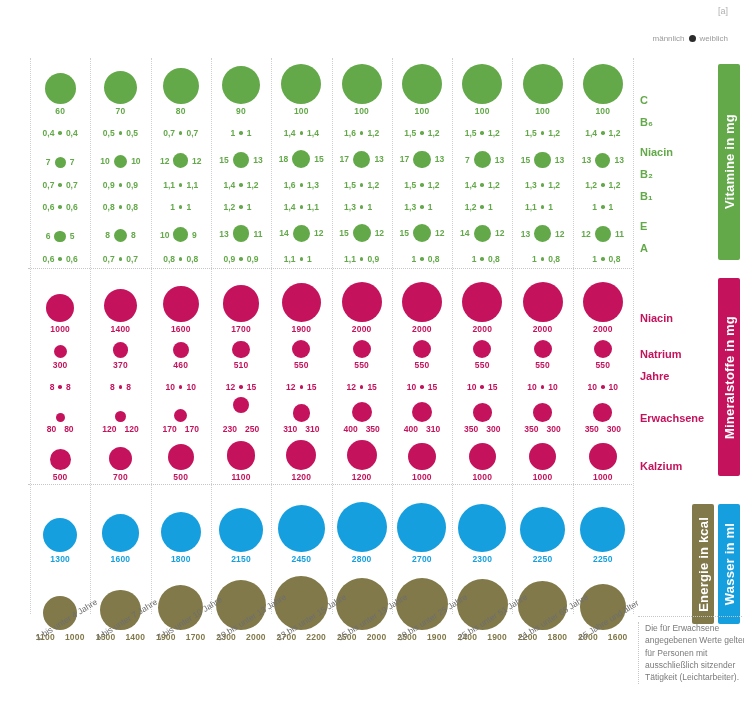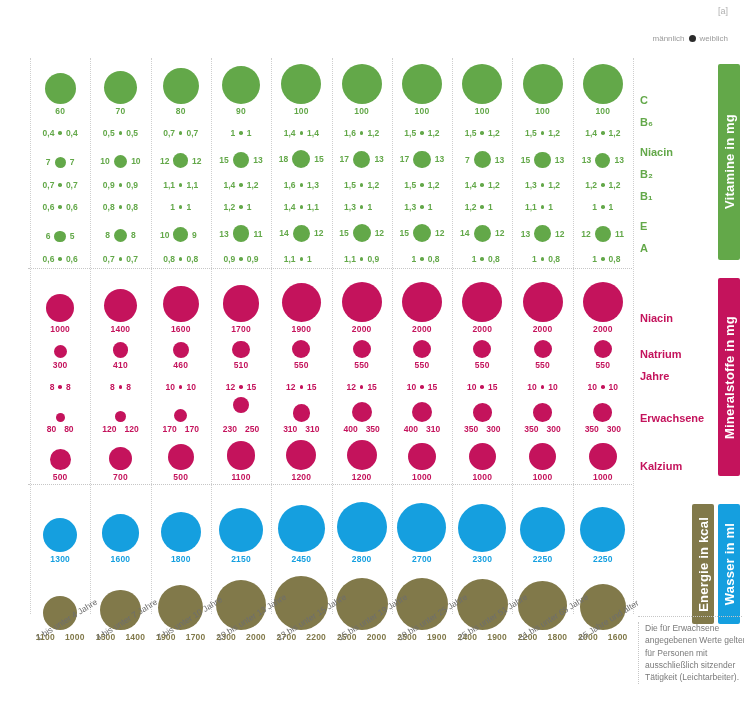--- a/index.html
+++ b/index.html
@@ -608,21 +608,21 @@
         <span class="bubble" style="width: 40px; height: 40px; background: rgb(196, 19, 92);"></span>
         <div class="val" style="color: rgb(196, 19, 92);">2000</div>
       </div>
       <div class="rowlabel" style="top: 254px; color: rgb(196, 19, 92);">Niacin</div>
       <div class="cell" style="left: 30px; width: 60.3px; top: 276px; height: 36px;">
         <span class="bubble" style="width: 13.2939px; height: 13.2939px; background: rgb(196, 19, 92);"></span>
         <div class="val" style="color: rgb(196, 19, 92);">300</div>
       </div>
       <div class="cell" style="left: 90.3px; width: 60.3px; top: 276px; height: 36px;">
         <span class="bubble" style="width: 15.5411px; height: 15.5411px; background: rgb(196, 19, 92);"></span>
-        <div class="val" style="color: rgb(196, 19, 92);">410</div>
+        <div class="val" style="color: rgb(196, 19, 92);">370</div>
       </div>
       <div class="cell" style="left: 150.6px; width: 60.3px; top: 276px; height: 36px;">
         <span class="bubble" style="width: 16.4615px; height: 16.4615px; background: rgb(196, 19, 92);"></span>
         <div class="val" style="color: rgb(196, 19, 92);">460</div>
       </div>
       <div class="cell" style="left: 210.9px; width: 60.3px; top: 276px; height: 36px;">
         <span class="bubble" style="width: 17.3331px; height: 17.3331px; background: rgb(196, 19, 92);"></span>
         <div class="val" style="color: rgb(196, 19, 92);">510</div>
       </div>
       <div class="cell" style="left: 271.2px; width: 60.3px; top: 276px; height: 36px;">

